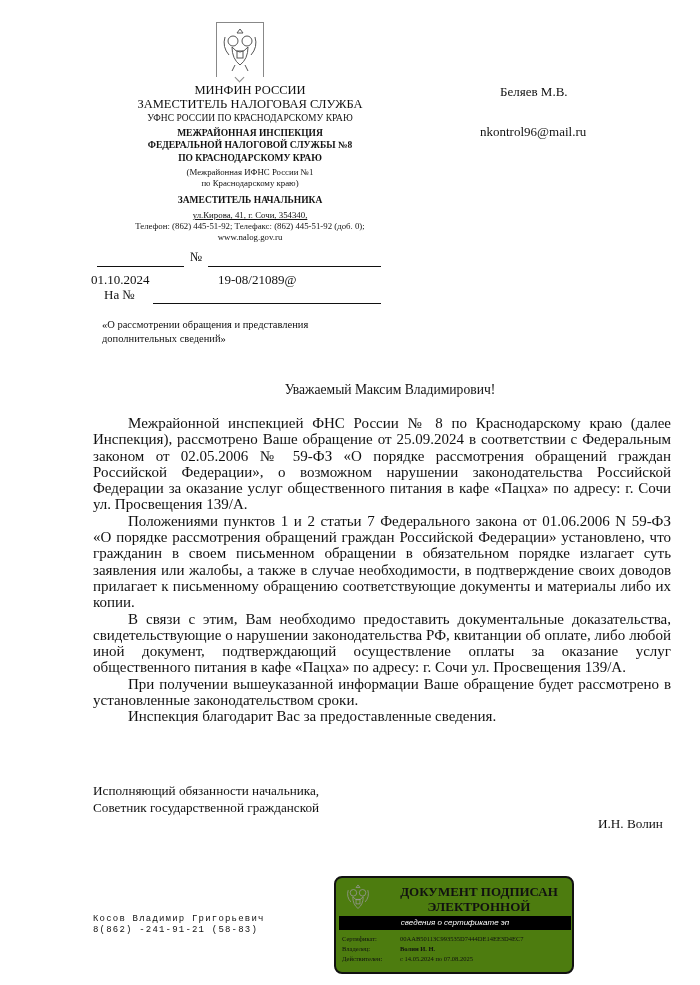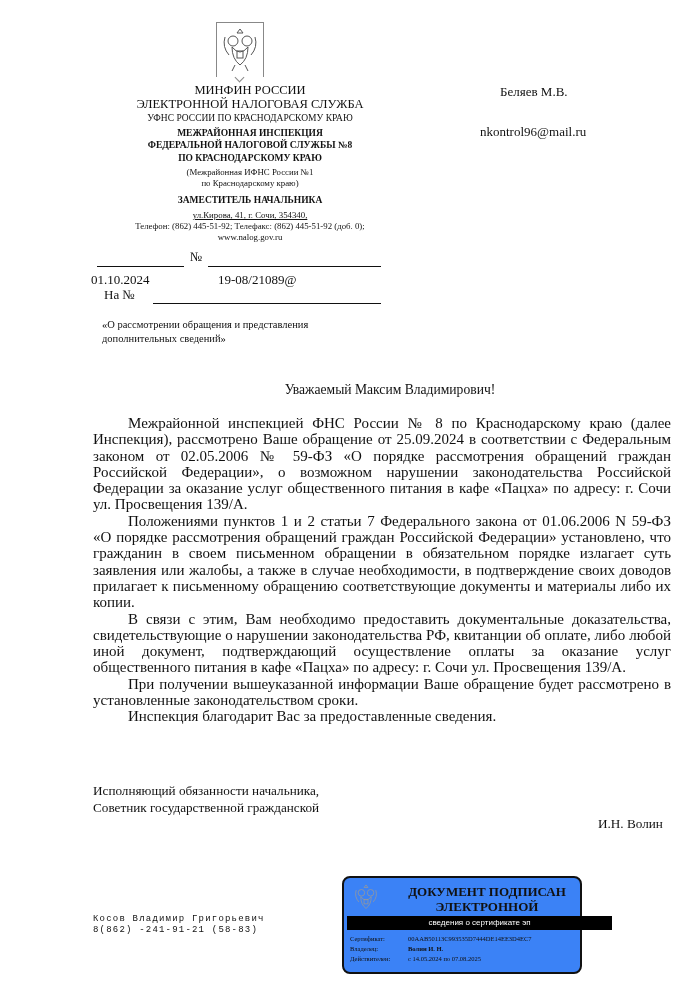--- a/index.html
+++ b/index.html
@@ -14,26 +14,26 @@
   .h1 { font-size:12.5px; }
   .h2 { font-size:9.5px; }
   .hb { font-size:9.5px; font-weight:bold; }
   .hs { font-size:8.8px; }
   .line { position:absolute; border-bottom:1px solid #111; height:0; }
   .t13 { font-size:13px; }
   .body-text { left:93px; width:578px; font-size:15px; line-height:16.3px;
                text-align:justify; }
   .body-text p { margin:0; text-indent:35px; }
   .sig-box { left:334px; top:876px; width:236px; height:94px; border:2.5px solid #111;
-             border-radius:8px; background:#3b82f6;margin-left:8px; }
+             border-radius:8px; background:#4d7c0f; }
   .sig-title { position:absolute; left:50px; top:6px; width:186px; text-align:center;
                font-weight:bold; font-size:13px; line-height:15px; }
-  .sig-bar { position:absolute; left:3px; top:38px; width:265px; height:14px; background:#000;
+  .sig-bar { position:absolute; left:3px; top:38px; width:232px; height:14px; background:#000;
              color:#fff; font-family:"Liberation Sans", sans-serif; font-size:8px;
-             text-align:center; line-height:14px; }
+             text-align:center; line-height:14px;font-style:italic; }
   .sig-row { position:absolute; left:6px; font-size:6.5px; line-height:8px; white-space:nowrap; }
   .sig-row .k { display:inline-block; width:58px; }
   .mono { font-family:"Liberation Mono", monospace; letter-spacing:1.2px; font-size:9px; }
 </style>
 </head>
 <body>
 
 <div class="abs emblem">
   <svg width="46" height="52" viewBox="0 0 46 52">
     <g fill="none" stroke="#555" stroke-width="1">
@@ -43,21 +43,21 @@
       <path d="M8 14 q-3 10 4 18 M38 14 q3 10 -4 18"></path>
       <path d="M15 24 q8 10 16 0 q0 12 -8 18 q-8 -6 -8 -18z"></path>
       <path d="M18 42 l-3 6 M28 42 l3 6"></path>
       <rect x="20" y="28" width="6" height="7"></rect>
     </g>
   </svg>
 </div>
 <div class="abs emblem-tip"></div>
 
 <div class="abs hdr h1" style="top:83px;">МИНФИН РОССИИ</div>
-<div class="abs hdr h1" style="top:97px;">ЭЛЕКТРОННОЙ НАЛОГОВАЯ СЛУЖБА</div>
+<div class="abs hdr h1" style="top:97px;">ЗАМЕСТИТЕЛЬ НАЛОГОВАЯ СЛУЖБА</div>
 <div class="abs hdr h2" style="top:113px;">УФНС РОССИИ ПО КРАСНОДАРСКОМУ КРАЮ</div>
 <div class="abs hdr hb" style="top:128px;">МЕЖРАЙОННАЯ ИНСПЕКЦИЯ</div>
 <div class="abs hdr hb" style="top:140px;">ФЕДЕРАЛЬНОЙ НАЛОГОВОЙ СЛУЖБЫ №8</div>
 <div class="abs hdr hb" style="top:153px;">ПО КРАСНОДАРСКОМУ КРАЮ</div>
 <div class="abs hdr hs" style="top:167px;">(Межрайонная ИФНС России №1</div>
 <div class="abs hdr hs" style="top:178px;">по Краснодарскому краю)</div>
 <div class="abs hdr hb" style="top:195px;">ЗАМЕСТИТЕЛЬ НАЧАЛЬНИКА</div>
 <div class="abs hdr hs" style="top:210px;text-decoration:underline;">ул.Кирова, 41, г. Сочи, 354340,</div>
 <div class="abs hdr hs" style="top:221px;">Телефон: (862) 445-51-92; Телефакс: (862) 445-51-92 (доб. 0);</div>
 <div class="abs hdr hs" style="top:232px;">www.nalog.gov.ru</div>

